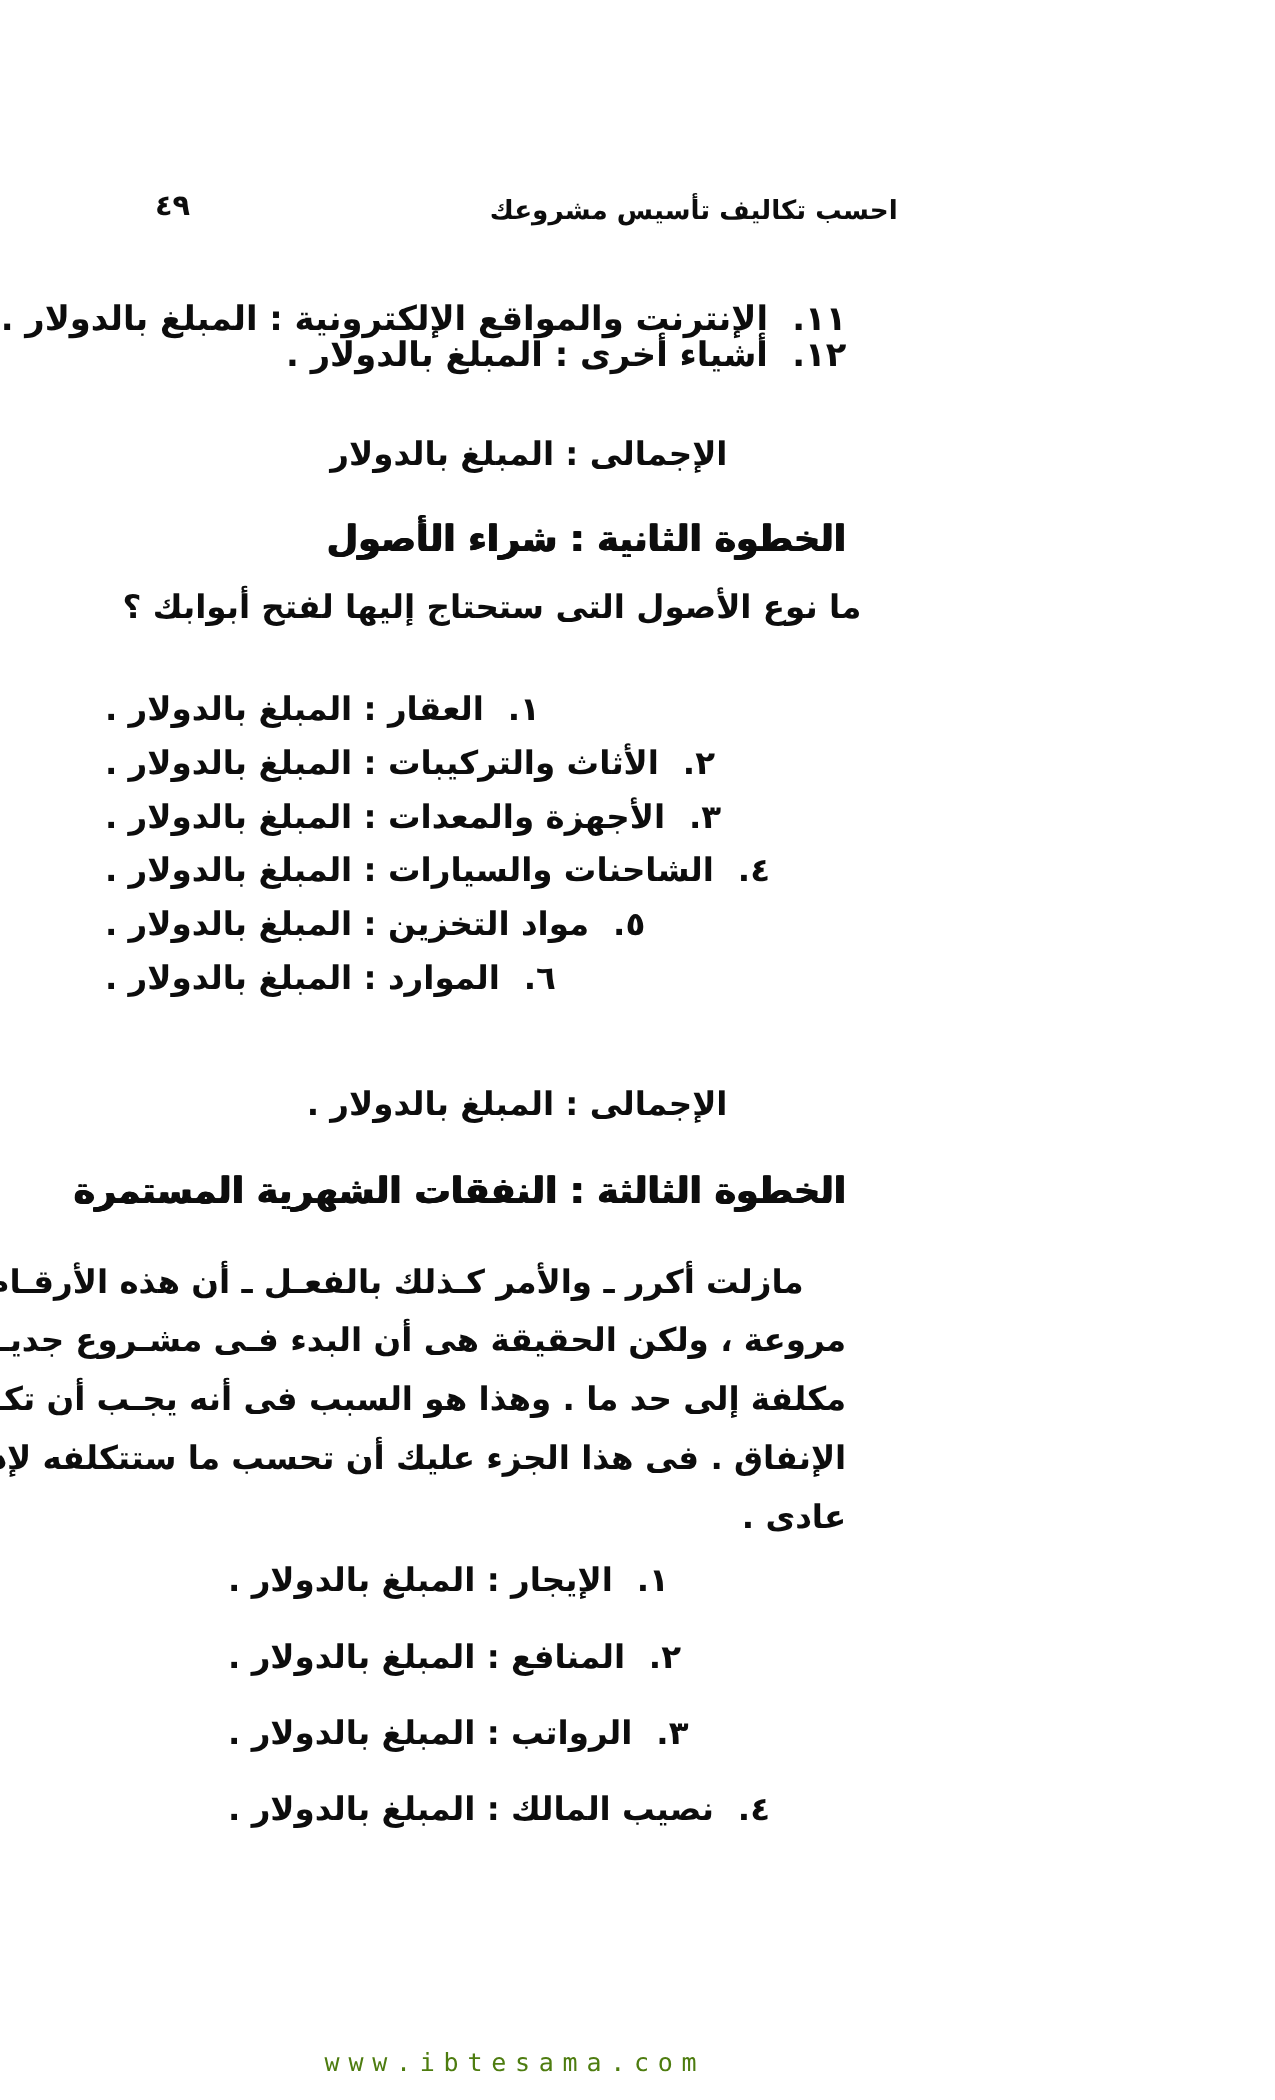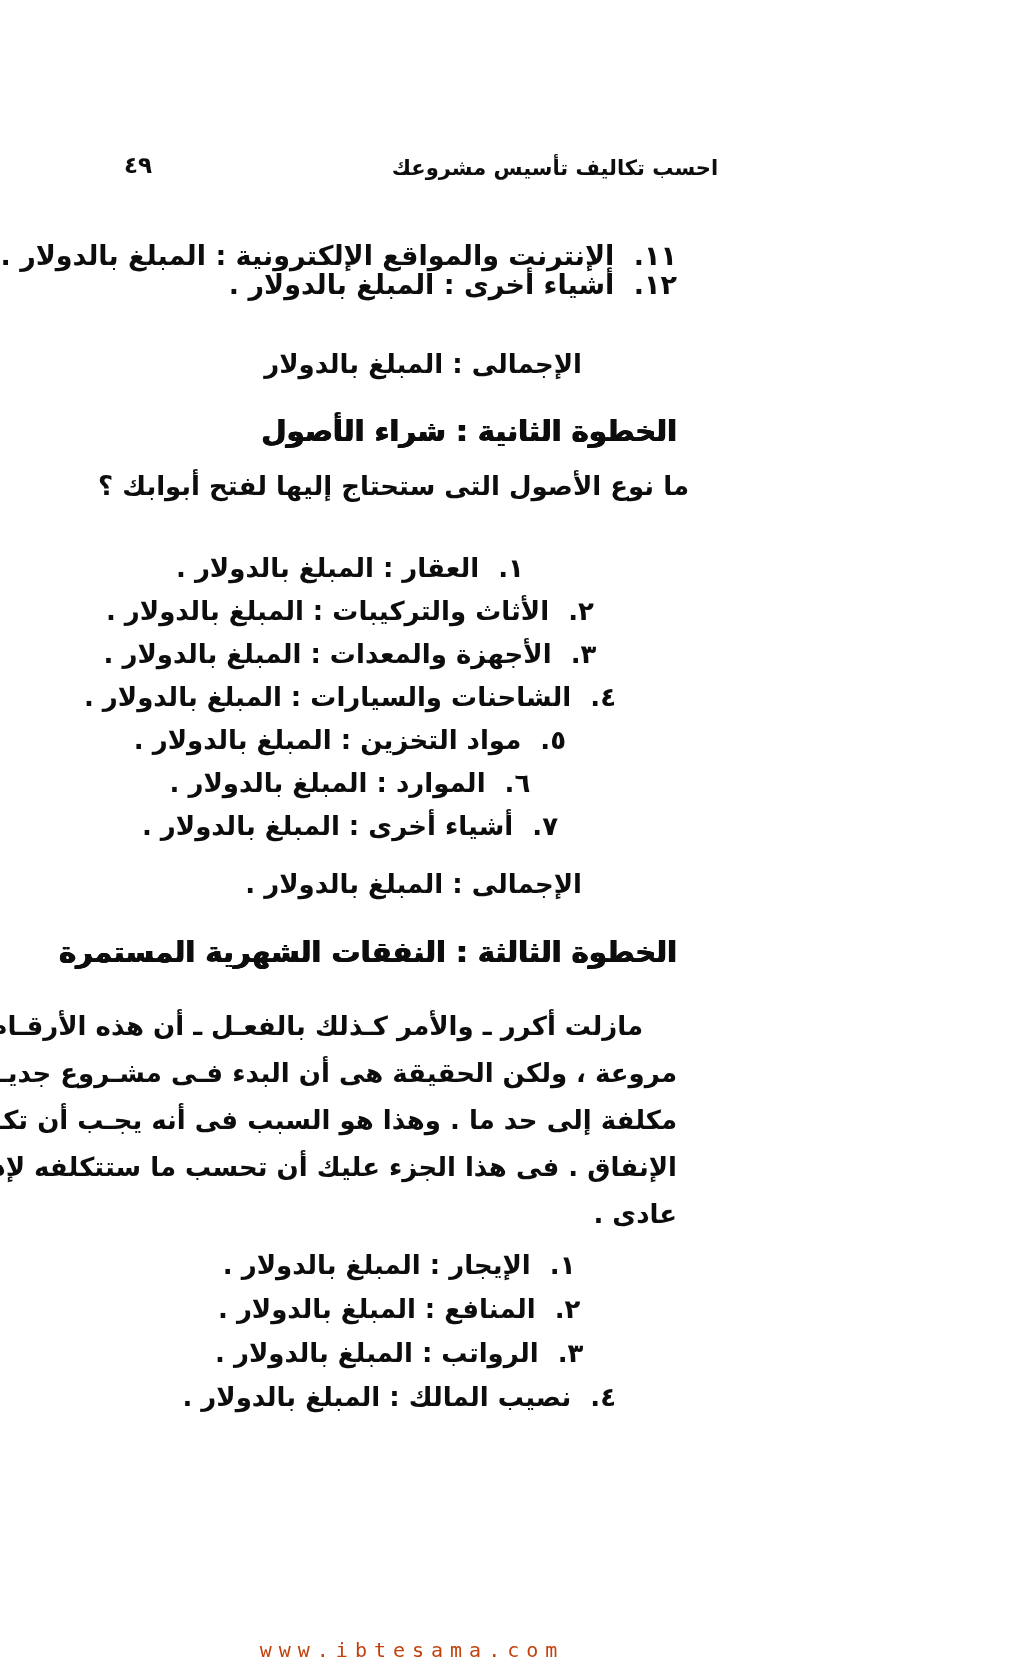--- a/index.html
+++ b/index.html
@@ -64,24 +64,24 @@
     font-size: 26px; font-weight: bold; white-space: nowrap;
     text-align: right;
   }
 
   
   .v-list {
     position: absolute; right: 208px;
     display: flex; flex-direction: column;
   }
   .assets-list { top: 553px; gap: 12px; }
-  .expenses-list { top: 1250px; gap: 13px; }
+  .expenses-list { top: 1250px; gap: 30px; }
   .v-list .row {
     font-size: 26px; font-weight: bold; white-space: nowrap;
-    text-align: center; line-height: 31px;
+    text-align: left; line-height: 31px;
   }
 
   
   .paragraph {
     position: absolute; left: 115px; right: 147px; top: 1003px;
   }
   .paragraph .pline {
     font-size: 26px; font-weight: bold;
     line-height: 47px; height: 47px;
     text-align: justify; text-align-last: justify;
@@ -89,21 +89,21 @@
   }
   .paragraph .pline.first { padding-right: 34px; }
   .paragraph .pline.last { text-align: right; text-align-last: right; }
 
   
   .watermark {
     position: absolute; left: 0; right: 0; top: 1638px;
     text-align: center;
     font-family: "DejaVu Sans Mono", monospace;
     font-size: 20px; letter-spacing: 7px;
-    color: #c2410c;
+    color: #4d7c0f;
     white-space: nowrap;
   }
 </style>
 </head>
 <body>
 
 <div class="page">
 
   <div class="page-number rtl">٤٩</div>
   <div class="running-title rtl">احسب تكاليف تأسيس مشروعك</div>
@@ -140,24 +140,20 @@
       <span class="lbl">الشاحنات والسيارات : المبلغ بالدولار .</span>
     </div>
     <div class="row rtl">
       <span class="num">٥.</span>
       <span class="lbl">مواد التخزين : المبلغ بالدولار .</span>
     </div>
     <div class="row rtl">
       <span class="num">٦.</span>
       <span class="lbl">الموارد : المبلغ بالدولار .</span>
     </div>
-    <div class="row rtl">
-      <span class="num">٧.</span>
-      <span class="lbl">أشياء أخرى : المبلغ بالدولار .</span>
-    </div>
   </div>
 
   <div class="total-line total-2 rtl">الإجمالى : المبلغ بالدولار .</div>
 
   <div class="step-heading heading-3 rtl">الخطوة الثالثة : النفقات الشهرية المستمرة</div>
 
   <div class="paragraph rtl">
     <div class="pline first">مازلت أكرر ـ  والأمر كـذلك بالفعـل ـ أن هذه الأرقـام مـن الممكـن أن تكـون</div>
     <div class="pline">مروعة ، ولكن الحقيقة هى أن البدء فـى مشـروع جديـد عـادة مـا يكـون مسـألة</div>
     <div class="pline">مكلفة إلى حد ما . وهذا هو السبب فى أنه يجـب أن تكـون ذكيـاً ومقتصـداً فـى</div>

